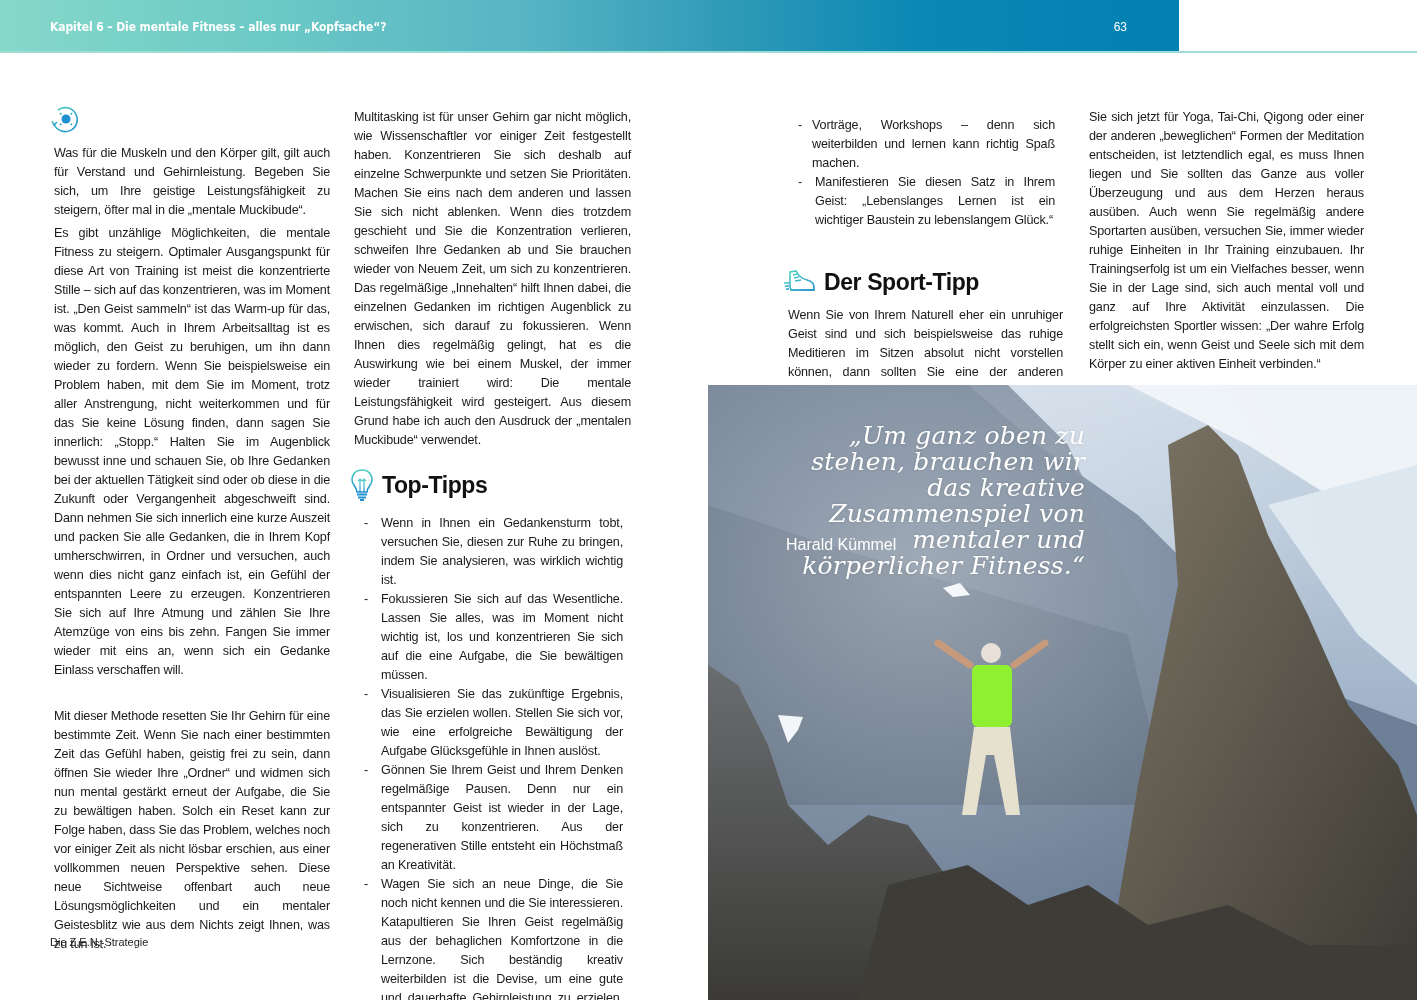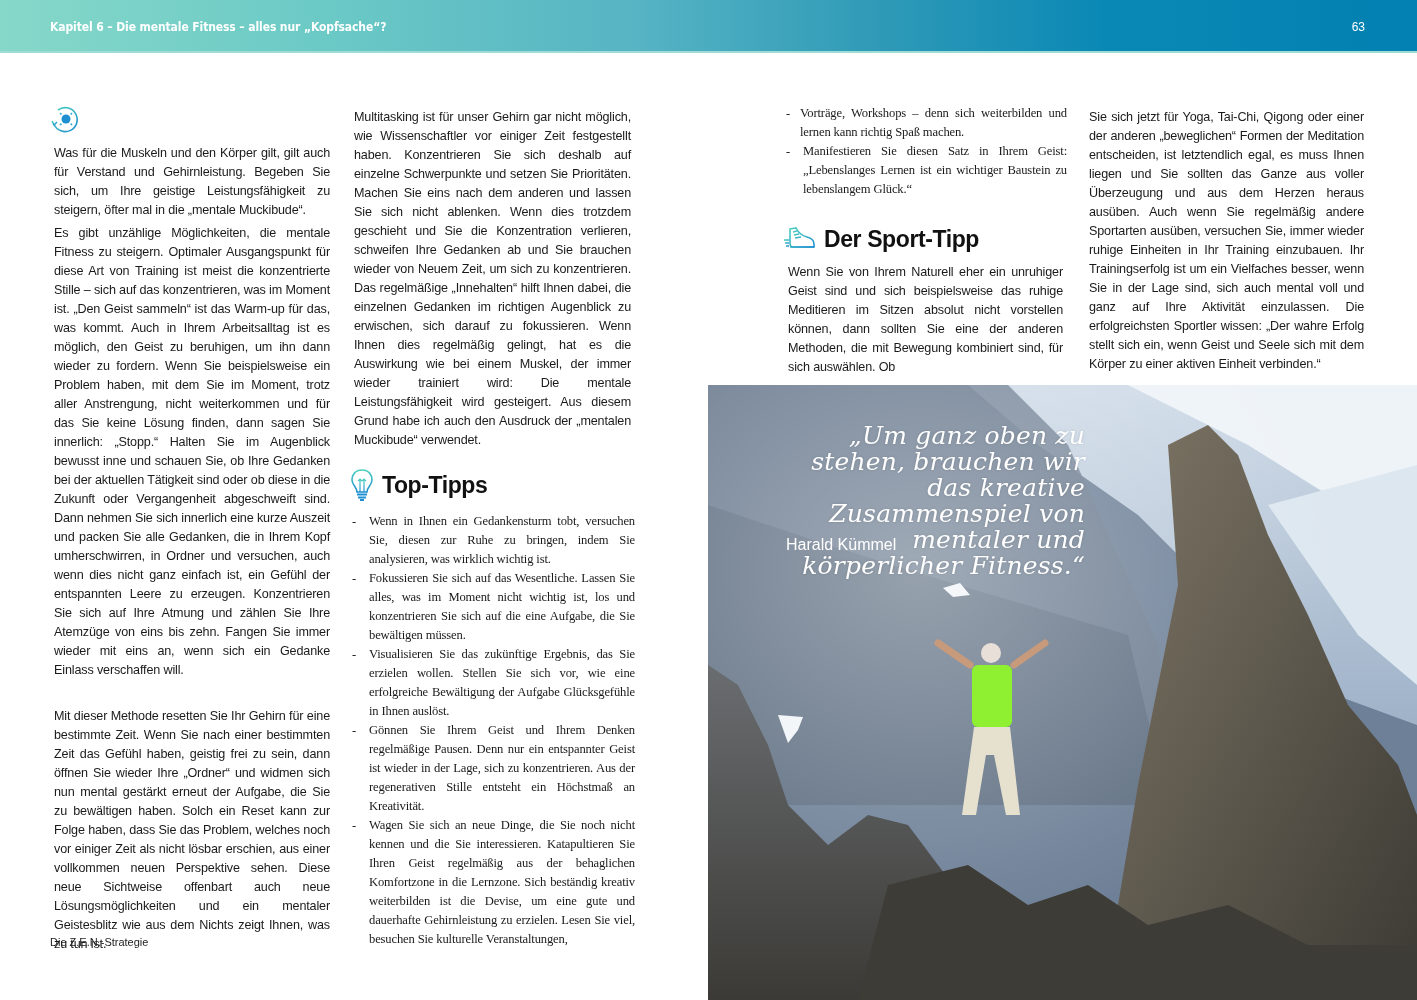--- a/index.html
+++ b/index.html
@@ -2,21 +2,21 @@
 <html><head>
 <meta charset="utf-8">
 <style>
   html, body { margin:0; padding:0; }
   body {
     width:1417px; height:1000px; position:relative; overflow:hidden;
     background:#ffffff; color:#1a1a1a;
     font-family:"Liberation Sans", "DejaVu Sans", sans-serif;
   }
   .header {
-    position:absolute; left:0; top:0; width:1417px; height:51px;
+    position:absolute; left:0; top:0; width:1179px; height:51px;
     background:linear-gradient(90deg,#86d8c9 0%,#6ccac6 22%,#56b4c4 45%,#2f9ab7 62%,#0a88b5 78%,#0281b2 100%);
   }
   .header-line { position:absolute; left:0; top:51px; width:1417px; height:2px; background:#9fdcd6; }
   .header-title {
     position:absolute; left:50px; top:20px; color:#fff; font-size:12px; font-weight:bold; letter-spacing:-0.1px;
     font-family:"DejaVu Sans Condensed","DejaVu Sans",sans-serif;
   }
   .page-number { position:absolute; right:52px; top:20px; color:#fff; font-size:12px; font-weight:normal; }
   .col {
     position:absolute; font-size:12.6px; line-height:19px; text-align:justify; letter-spacing:-0.15px;
@@ -27,21 +27,21 @@
   .col2 { left:350px; top:104px; width:285px; }
   .col3 { left:784px; top:104px; width:283px; }
   .col4 { left:1085px; top:104px; width:283px; }
   .h2 {
     display:flex; align-items:center; gap:8px; font-weight:bold; font-size:23px; line-height:28px; color:#111;
     letter-spacing:-0.4px; margin:0 0 10px 0; text-align:left;
   }
   .h2 svg { flex:0 0 auto; }
   .lead { font-weight:bold; }
   .gap { height:19px; }
-  ul.tips { list-style:none; margin:0; padding:0;font-family:Liberation Serif, serif; }
+  ul.tips { list-style:none; margin:12px; padding:0; }
   ul.tips li { position:relative; padding-left:19px; }
   ul.tips li::before { content:"-"; position:absolute; left:2px; top:0; }
   .footer-left { position:absolute; left:50px; top:936px; font-size:11px; color:#222; }
   .photo {
     position:absolute; left:708px; top:385px; width:709px; height:615px; overflow:hidden;
     background:linear-gradient(180deg,#7d8ea3 0%,#6b7f96 30%,#5d6f84 55%,#4a4d4c 80%,#3a3833 100%);
   }
   .quote {
     position:absolute; left:785px; top:423px; width:300px; color:#fff;
     font-family:"DejaVu Serif", serif; font-style:italic; font-size:25px; line-height:26px; letter-spacing:0.2px;

